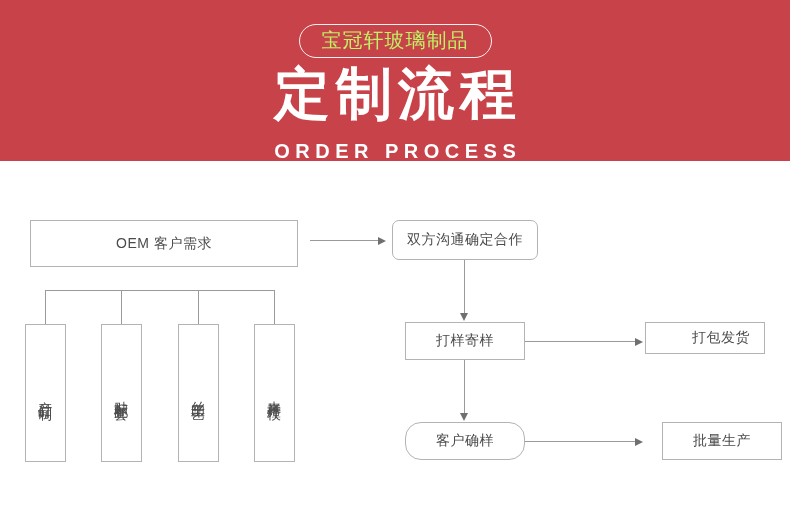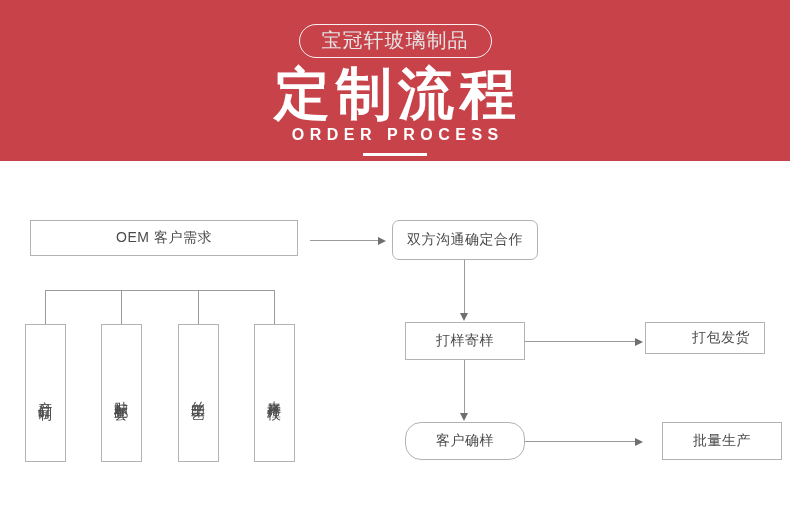--- a/index.html
+++ b/index.html
@@ -34,41 +34,41 @@
     display: flex;
     flex-direction: column;
     align-items: center;
     justify-content: flex-start;
   }
   #brand-badge {
     margin-top: 24px;
     border: 1.6px solid rgba(255,255,255,0.92);
     border-radius: 999px;
     padding: 3px 22px 5px 22px;
-    color: #e5e5e5;
+    color: #bef264;
     font-size: 20px;
     line-height: 24px;
     letter-spacing: 1px;
     font-weight: 500;
     white-space: nowrap;
   }
   #main-title {
     margin-top: 8px;
     color: #ffffff;
     font-size: 56px;
     line-height: 56px;
     font-weight: 700;
     letter-spacing: 6px;
     text-indent: 6px;
     white-space: nowrap;
   }
   #sub-title {
-    margin-top: 4px;
+    margin-top: 20px;
     color: #ffffff;
-    font-size: 16px;
+    font-size: 20px;
     line-height: 18px;
     letter-spacing: 5.5px;
     text-indent: 5.5px;
     font-weight: 600;
     white-space: nowrap;
   }
   #title-rule {
     margin-top: 9px;
     width: 64px;
     height: 3px;
@@ -136,21 +136,21 @@
   <div id="banner-inner">
     <div id="brand-badge">宝冠轩玻璃制品</div>
     <div id="main-title">定制流程</div>
     <div id="sub-title">ORDER PROCESS</div>
     <div id="title-rule"></div>
   </div>
 </div>
 
 <div id="flow">
 
-  <div class="box" style="left:30px; top:59px; width:268px; height:36px;">OEM 客户需求</div>
+  <div class="box" style="left:30px; top:59px; width:268px; height:47px;">OEM 客户需求</div>
 
   <div class="line hline" style="left:310px; top:79px; width:68px;"></div>
   <div class="arrowhead arrow-right" style="left:378px; top:75.5px;"></div>
 
   <div class="line hline" style="left:45px; top:129px; width:230px;"></div>
   <div class="line vline" style="left:45px; top:129px; height:34px;"></div>
   <div class="line vline" style="left:121px; top:129px; height:34px;"></div>
   <div class="line vline" style="left:198px; top:129px; height:34px;"></div>
   <div class="line vline" style="left:274px; top:129px; height:34px;"></div>
 

